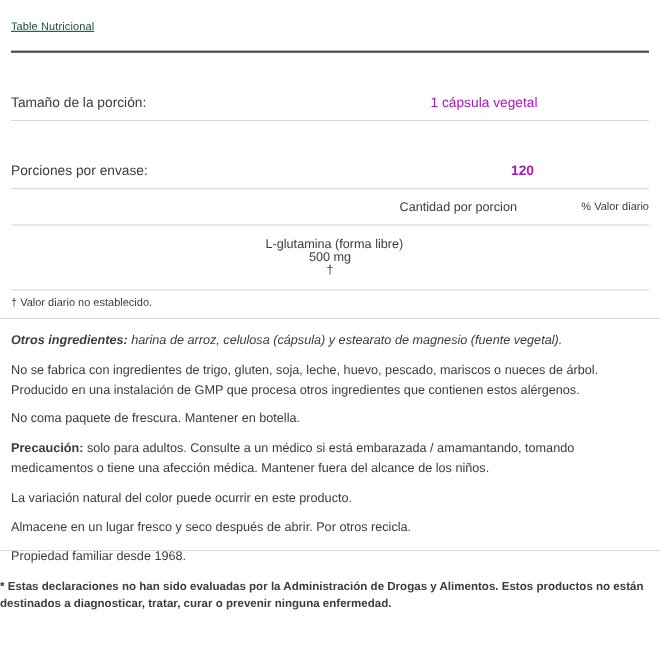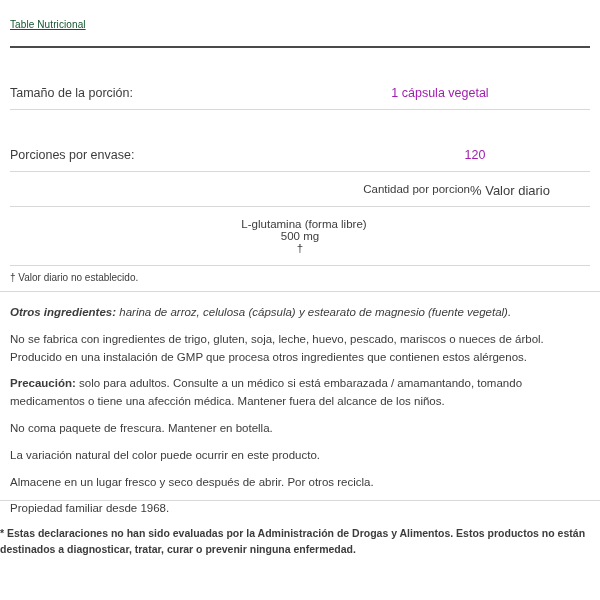--- a/index.html
+++ b/index.html
@@ -57,41 +57,42 @@
   }
   .srow .val {
     margin-left: auto;
     font-size: 12.5px;
     color: #a21caf;
     text-align: center;
     width: 300px;
   }
   .srow .val.narrow {
     width: 230px;
+    font-weight: bold;
   }
   
   .thead {
     display: flex;
     padding: 10px 10px 6px 10px;
     box-sizing: border-box;
   }
   .thead .spacer {
     flex: 1 1 auto;
   }
   .thead .col-amt {
     width: 130px;
     text-align: right;
     font-size: 11.5px;
     color: #3c3c3c;
     line-height: 1.35;
   }
   .thead .col-dv {
     width: 120px;
-    text-align: left;
-    font-size: 13px;
+    text-align: right;
+    font-size: 10px;
     color: #3c3c3c;
     line-height: 1.35;
   }
   .nrow {
     display: flex;
     align-items: center;
     padding: 11px 10px 11px 10px;
     box-sizing: border-box;
     flex-direction: column;
   }
@@ -182,22 +183,22 @@
     <span class="ndv">†</span>
   </div>
   <div class="rule-thin"></div>
 
   <div class="footnote">† Valor diario no establecido.</div>
   <div class="rule-thin-full"></div>
 
   <div class="block">
     <p class="para first"><b>Otros ingredientes:</b><span> harina de arroz, celulosa (cápsula) y estearato de magnesio (fuente vegetal).</span></p>
     <p class="para">No se fabrica con ingredientes de trigo, gluten, soja, leche, huevo, pescado, mariscos o nueces de árbol. Producido en una instalación de GMP que procesa otros ingredientes que contienen estos alérgenos.</p>
+    <p class="para">No coma paquete de frescura. Mantener en botella.</p>
     <p class="para"><b>Precaución:</b><span> solo para adultos. Consulte a un médico si está embarazada / amamantando, tomando medicamentos o tiene una afección médica. Mantener fuera del alcance de los niños.</span></p>
-    <p class="para">No coma paquete de frescura. Mantener en botella.</p>
     <p class="para">La variación natural del color puede ocurrir en este producto.</p>
     <p class="para">Almacene en un lugar fresco y seco después de abrir. Por otros recicla.</p>
     <p class="para">Propiedad familiar desde 1968.</p>
   </div>
 
   <div class="disclaimer-wrap">
     <div class="rule-thin-full"></div>
     <p class="disclaimer">* Estas declaraciones no han sido evaluadas por la Administración de Drogas y Alimentos. Estos productos no están destinados a diagnosticar, tratar, curar o prevenir ninguna enfermedad.</p>
   </div>
 

